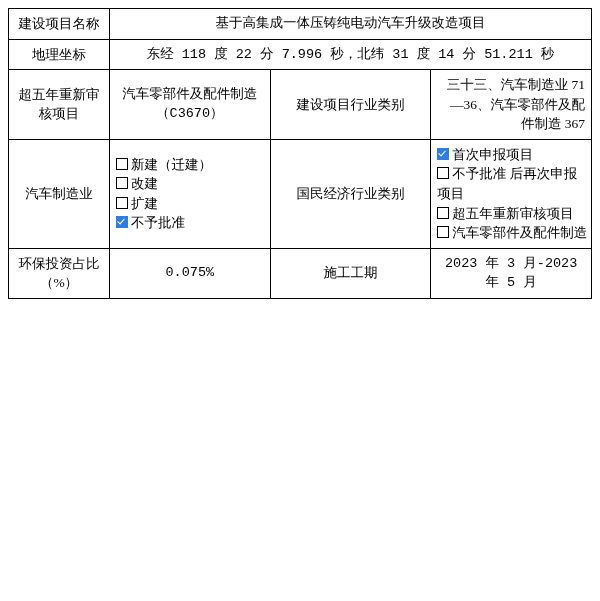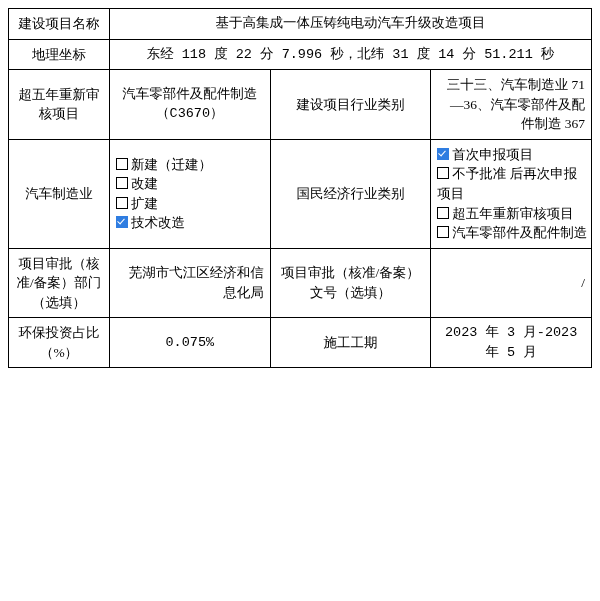--- a/index.html
+++ b/index.html
@@ -114,37 +114,31 @@
       <td class="lbl">建设项目行业类别</td>
       <td class="val-left">三十三、汽车制造业 71—36、汽车零部件及配件制造 367</td>
     </tr>
 
     <tr>
       <td class="lbl">汽车制造业</td>
       <td class="chk-list">
         <span class="chk-row"><span class="box"></span><span>新建（迁建）</span></span>
         <span class="chk-row"><span class="box"></span><span>改建</span></span>
         <span class="chk-row"><span class="box"></span><span>扩建</span></span>
-        <span class="chk-row"><span class="box checked"></span><span>技术改造</span></span>
+        <span class="chk-row"><span class="box checked"></span><span>不予批准</span></span>
       </td>
       <td class="lbl">国民经济行业类别</td>
       <td class="chk-list">
         <span class="chk-row"><span class="box checked"></span><span>首次申报项目</span></span>
         <span class="chk-row" style="white-space:normal"><span class="box"></span><span>不予批准  后再次申报项目</span></span>
         <span class="chk-row"><span class="box"></span><span>超五年重新审核项目</span></span>
         <span class="chk-row"><span class="box"></span><span>汽车零部件及配件制造</span></span>
       </td>
     </tr>
 
-    <tr>
-      <td class="lbl">项目审批（核准/备案）部门（选填）</td>
-      <td class="val-left">芜湖市弋江区经济和信息化局</td>
-      <td class="lbl">项目审批（核准/备案）文号（选填）</td>
-      <td class="val-left">/</td>
-    </tr>
 
 
     <tr>
       <td class="lbl">环保投资占比（%）</td>
       <td class="val-center">0.075%</td>
       <td class="lbl">施工工期</td>
       <td class="val-center">2023 年 3 月-2023 年 5 月</td>
     </tr>
 
 

